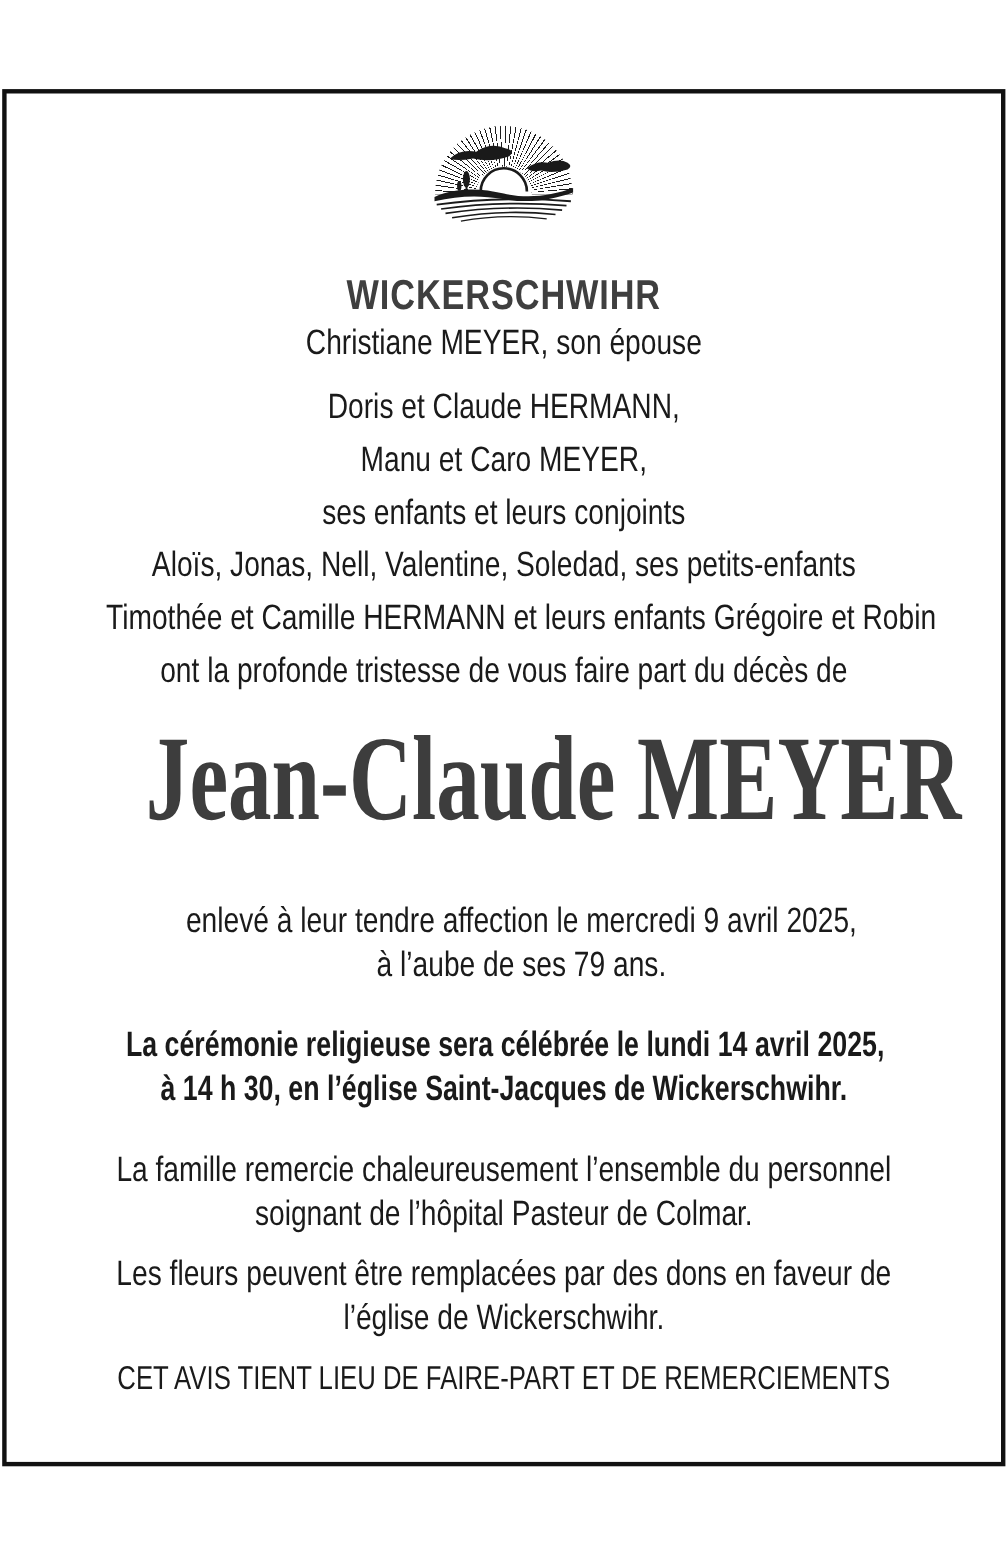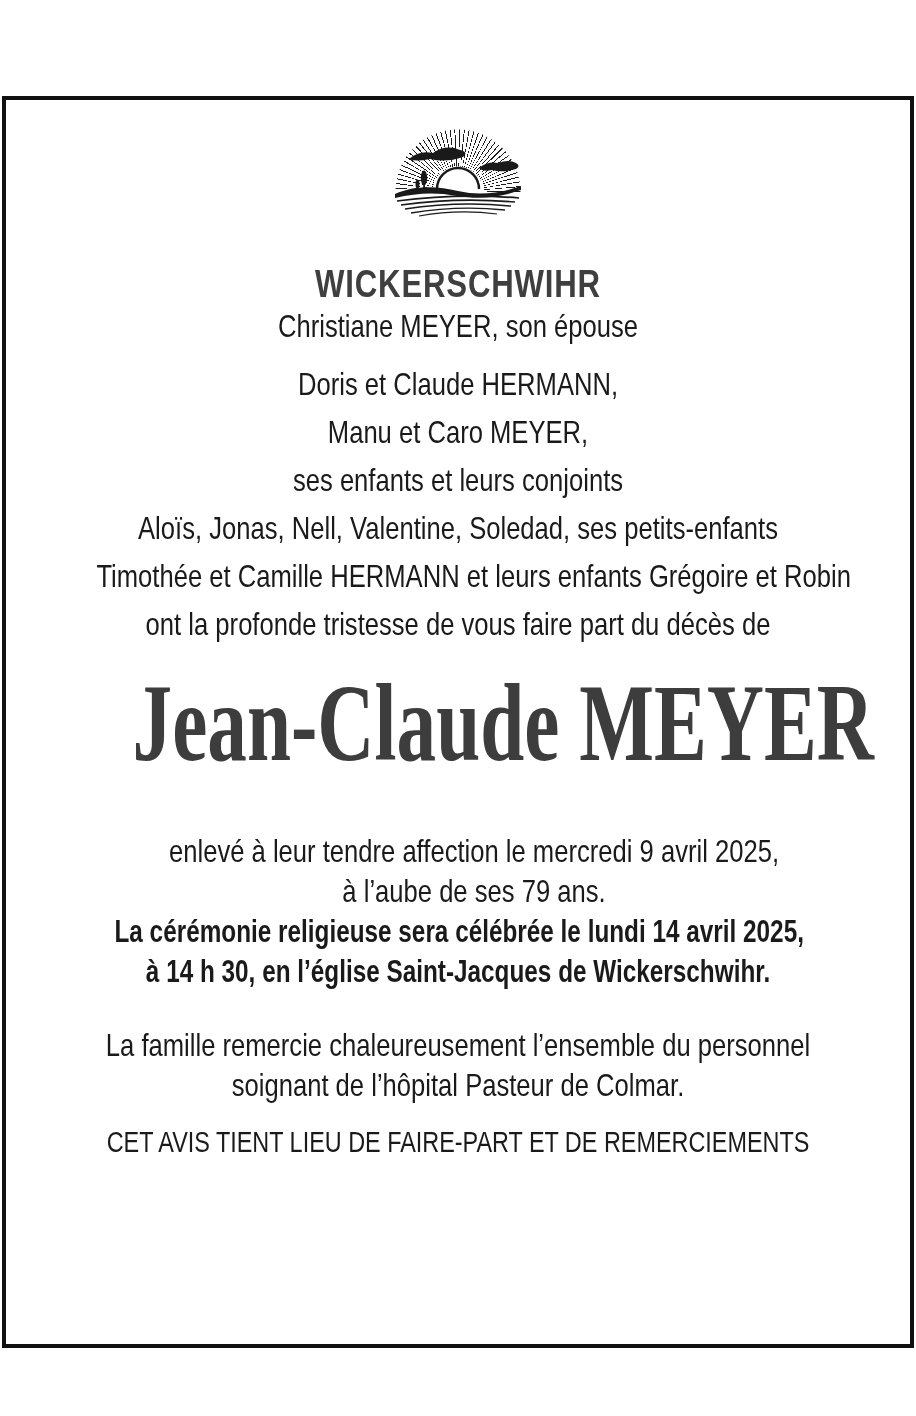--- a/index.html
+++ b/index.html
@@ -8,21 +8,21 @@
     width: 916px;
     height: 1416px;
     background: #ffffff;
     overflow: hidden;
     font-family: "Liberation Sans", sans-serif;
     color: #1a1a1a;
   }
   .frame {
     position: absolute;
     left: 2px;
-    top: 96px;
+    top: 81px;
     width: 904px;
     height: 1244px;
     border: 4px solid #111111;
     text-align: center;
   }
   
   .emblem {
     position: relative;
     width: 150px;
     height: 92px;
@@ -59,21 +59,21 @@
   .fam-line.first { margin-bottom: 10px; }
   .name {
     margin-top: 20px;
     font-family: "Liberation Serif", serif;
     font-weight: bold;
     font-size: 110px;
     line-height: 110px;
     color: #3d3d3d;
     transform: scaleX(0.72);
   }
-  .para { }
+  .para { margin-top: 33px; }
   .para .line {
     font-size: 32px;
     line-height: 40px;
     transform: scaleX(0.8);
   }
   .para.death   { margin-top: 53px; margin-left: 32px; }
   .para.thanks  { margin-top: 34px; }
   .para.flowers { margin-top: 14px; }
   .para.bold .line { font-weight: bold; transform: scaleX(0.76); }
   .closing {
@@ -136,17 +136,21 @@
     <div class="para bold">
       <div class="line">La cérémonie religieuse sera célébrée le lundi 14 avril 2025,</div>
       <div class="line">à 14 h 30, en l’église Saint-Jacques de Wickerschwihr.</div>
     </div>
 
     <div class="para thanks">
       <div class="line">La famille remercie chaleureusement l’ensemble du personnel</div>
       <div class="line">soignant de l’hôpital Pasteur de Colmar.</div>
     </div>
 
+    <div class="para flowers">
+      <div class="line">Les fleurs peuvent être remplacées par des dons en faveur de</div>
+      <div class="line">l’église de Wickerschwihr.</div>
+    </div>
 
     <div class="closing line">CET AVIS TIENT LIEU DE FAIRE-PART ET DE REMERCIEMENTS</div>
 
   </div>
 </div>
 
 </body></html>

